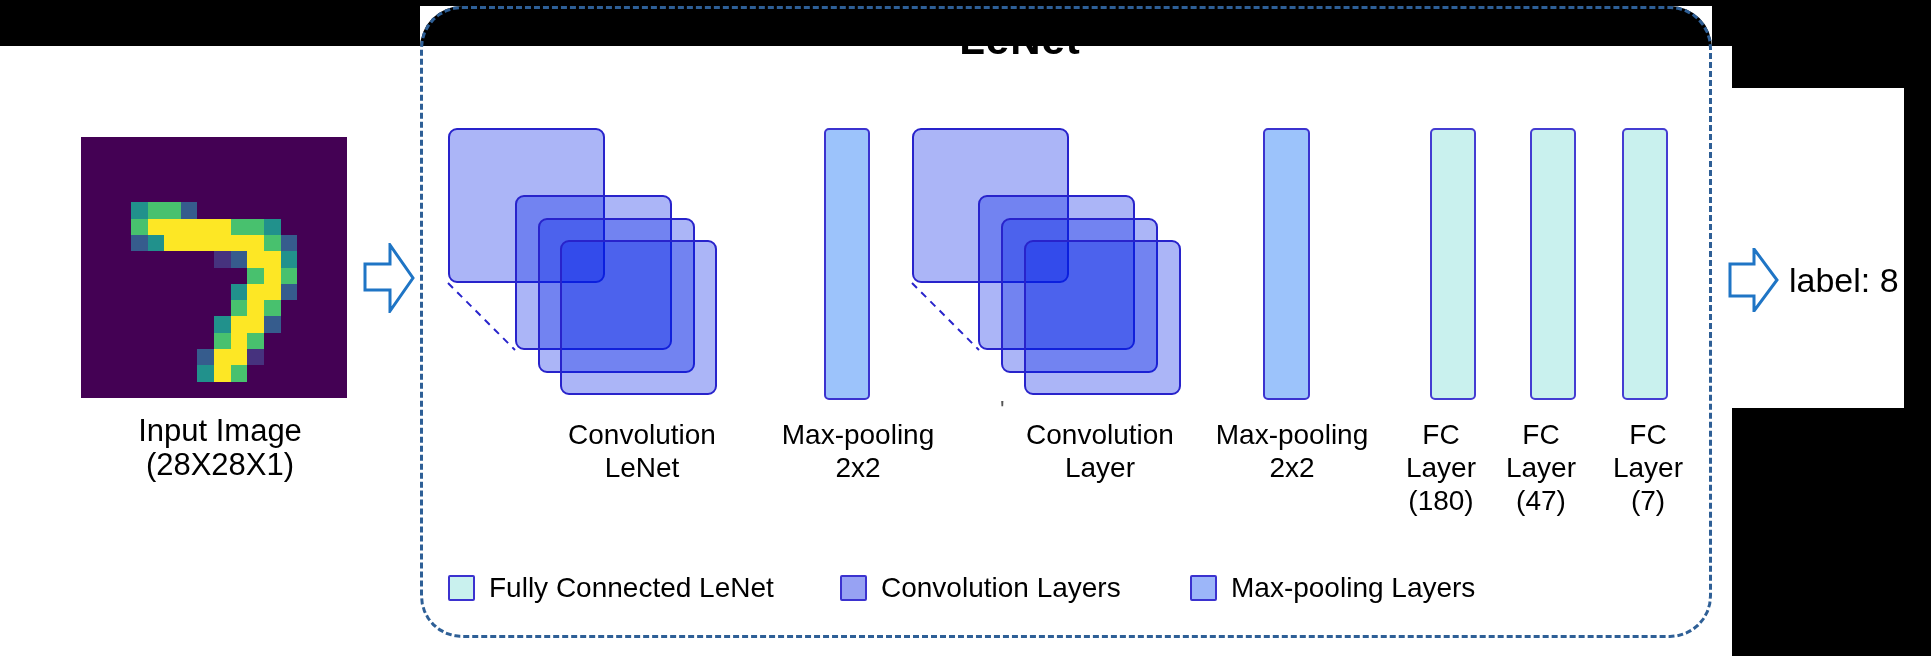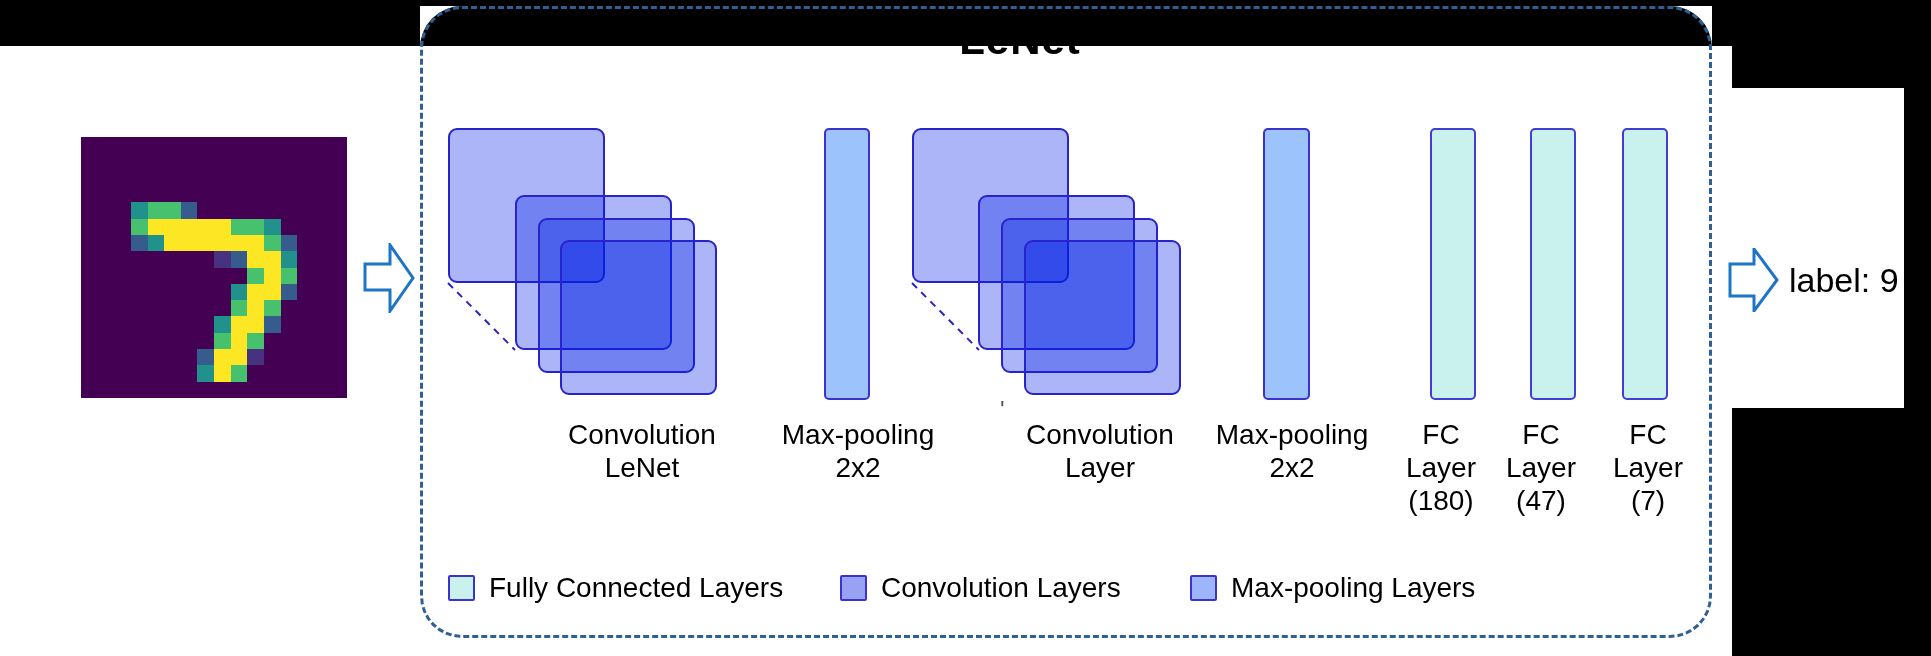--- a/index.html
+++ b/index.html
@@ -321,20 +321,24 @@
       <div style="background: rgb(68, 1, 84);"></div>
       <div style="background: rgb(68, 1, 84);"></div>
       <div style="background: rgb(68, 1, 84);"></div>
       <div style="background: rgb(68, 1, 84);"></div>
       <div style="background: rgb(68, 1, 84);"></div>
       <div style="background: rgb(68, 1, 84);"></div>
       <div style="background: rgb(68, 1, 84);"></div>
       <div style="background: rgb(68, 1, 84);"></div>
       <div style="background: rgb(68, 1, 84);"></div>
     </div>
+  <div class="abs input-caption content">
+    <div>Input Image</div>
+    <div>(28X28X1)</div>
+  </div>
 
   <svg class="abs content" style="left:363px;top:243px" width="52" height="70" viewBox="0 0 52 70">
     <path d="M2 21 H27 V2 L50 35 L27 68 V47 H2 Z" fill="#ffffff" stroke="var(--arrow-stroke)" stroke-width="3"></path>
   </svg>
 
   <div class="abs content" style="left:0;top:0">
     <div class="sq" style="left:448px;top:128px"></div>
     <div class="sq" style="left:515px;top:195px"></div>
     <div class="sq" style="left:538px;top:218px"></div>
     <div class="sq" style="left:560px;top:240px"></div>
@@ -390,29 +394,29 @@
     <div>(47)</div>
   </div>
   <div class="abs layer-label" style="left:1588px;top:418px;width:120px">
     <div>FC</div>
     <div>Layer</div>
     <div>(7)</div>
   </div>
 
   <div class="abs legend-item" style="left:448px;top:573px">
     <div class="legend-swatch fc"></div>
-    <div class="legend-label">Fully Connected Layers</div>
+    <div class="legend-label">Fully Connected LeNet</div>
   </div>
   <div class="abs legend-item" style="left:840px;top:573px">
     <div class="legend-swatch conv"></div>
     <div class="legend-label">Convolution Layers</div>
   </div>
   <div class="abs legend-item" style="left:1190px;top:573px">
     <div class="legend-swatch pool"></div>
     <div class="legend-label">Max-pooling Layers</div>
   </div>
 
   <svg class="abs content" style="left:1728px;top:248px" width="51" height="64" viewBox="0 0 51 64">
     <path d="M2 16 H26 V1 L49 32 L26 63 V48 H2 Z" fill="#ffffff" stroke="var(--arrow-stroke)" stroke-width="3"></path>
   </svg>
-  <div class="abs output-label">label: 9</div>
+  <div class="abs output-label">label: 8</div>
 
 </div>
 
 </body></html>

